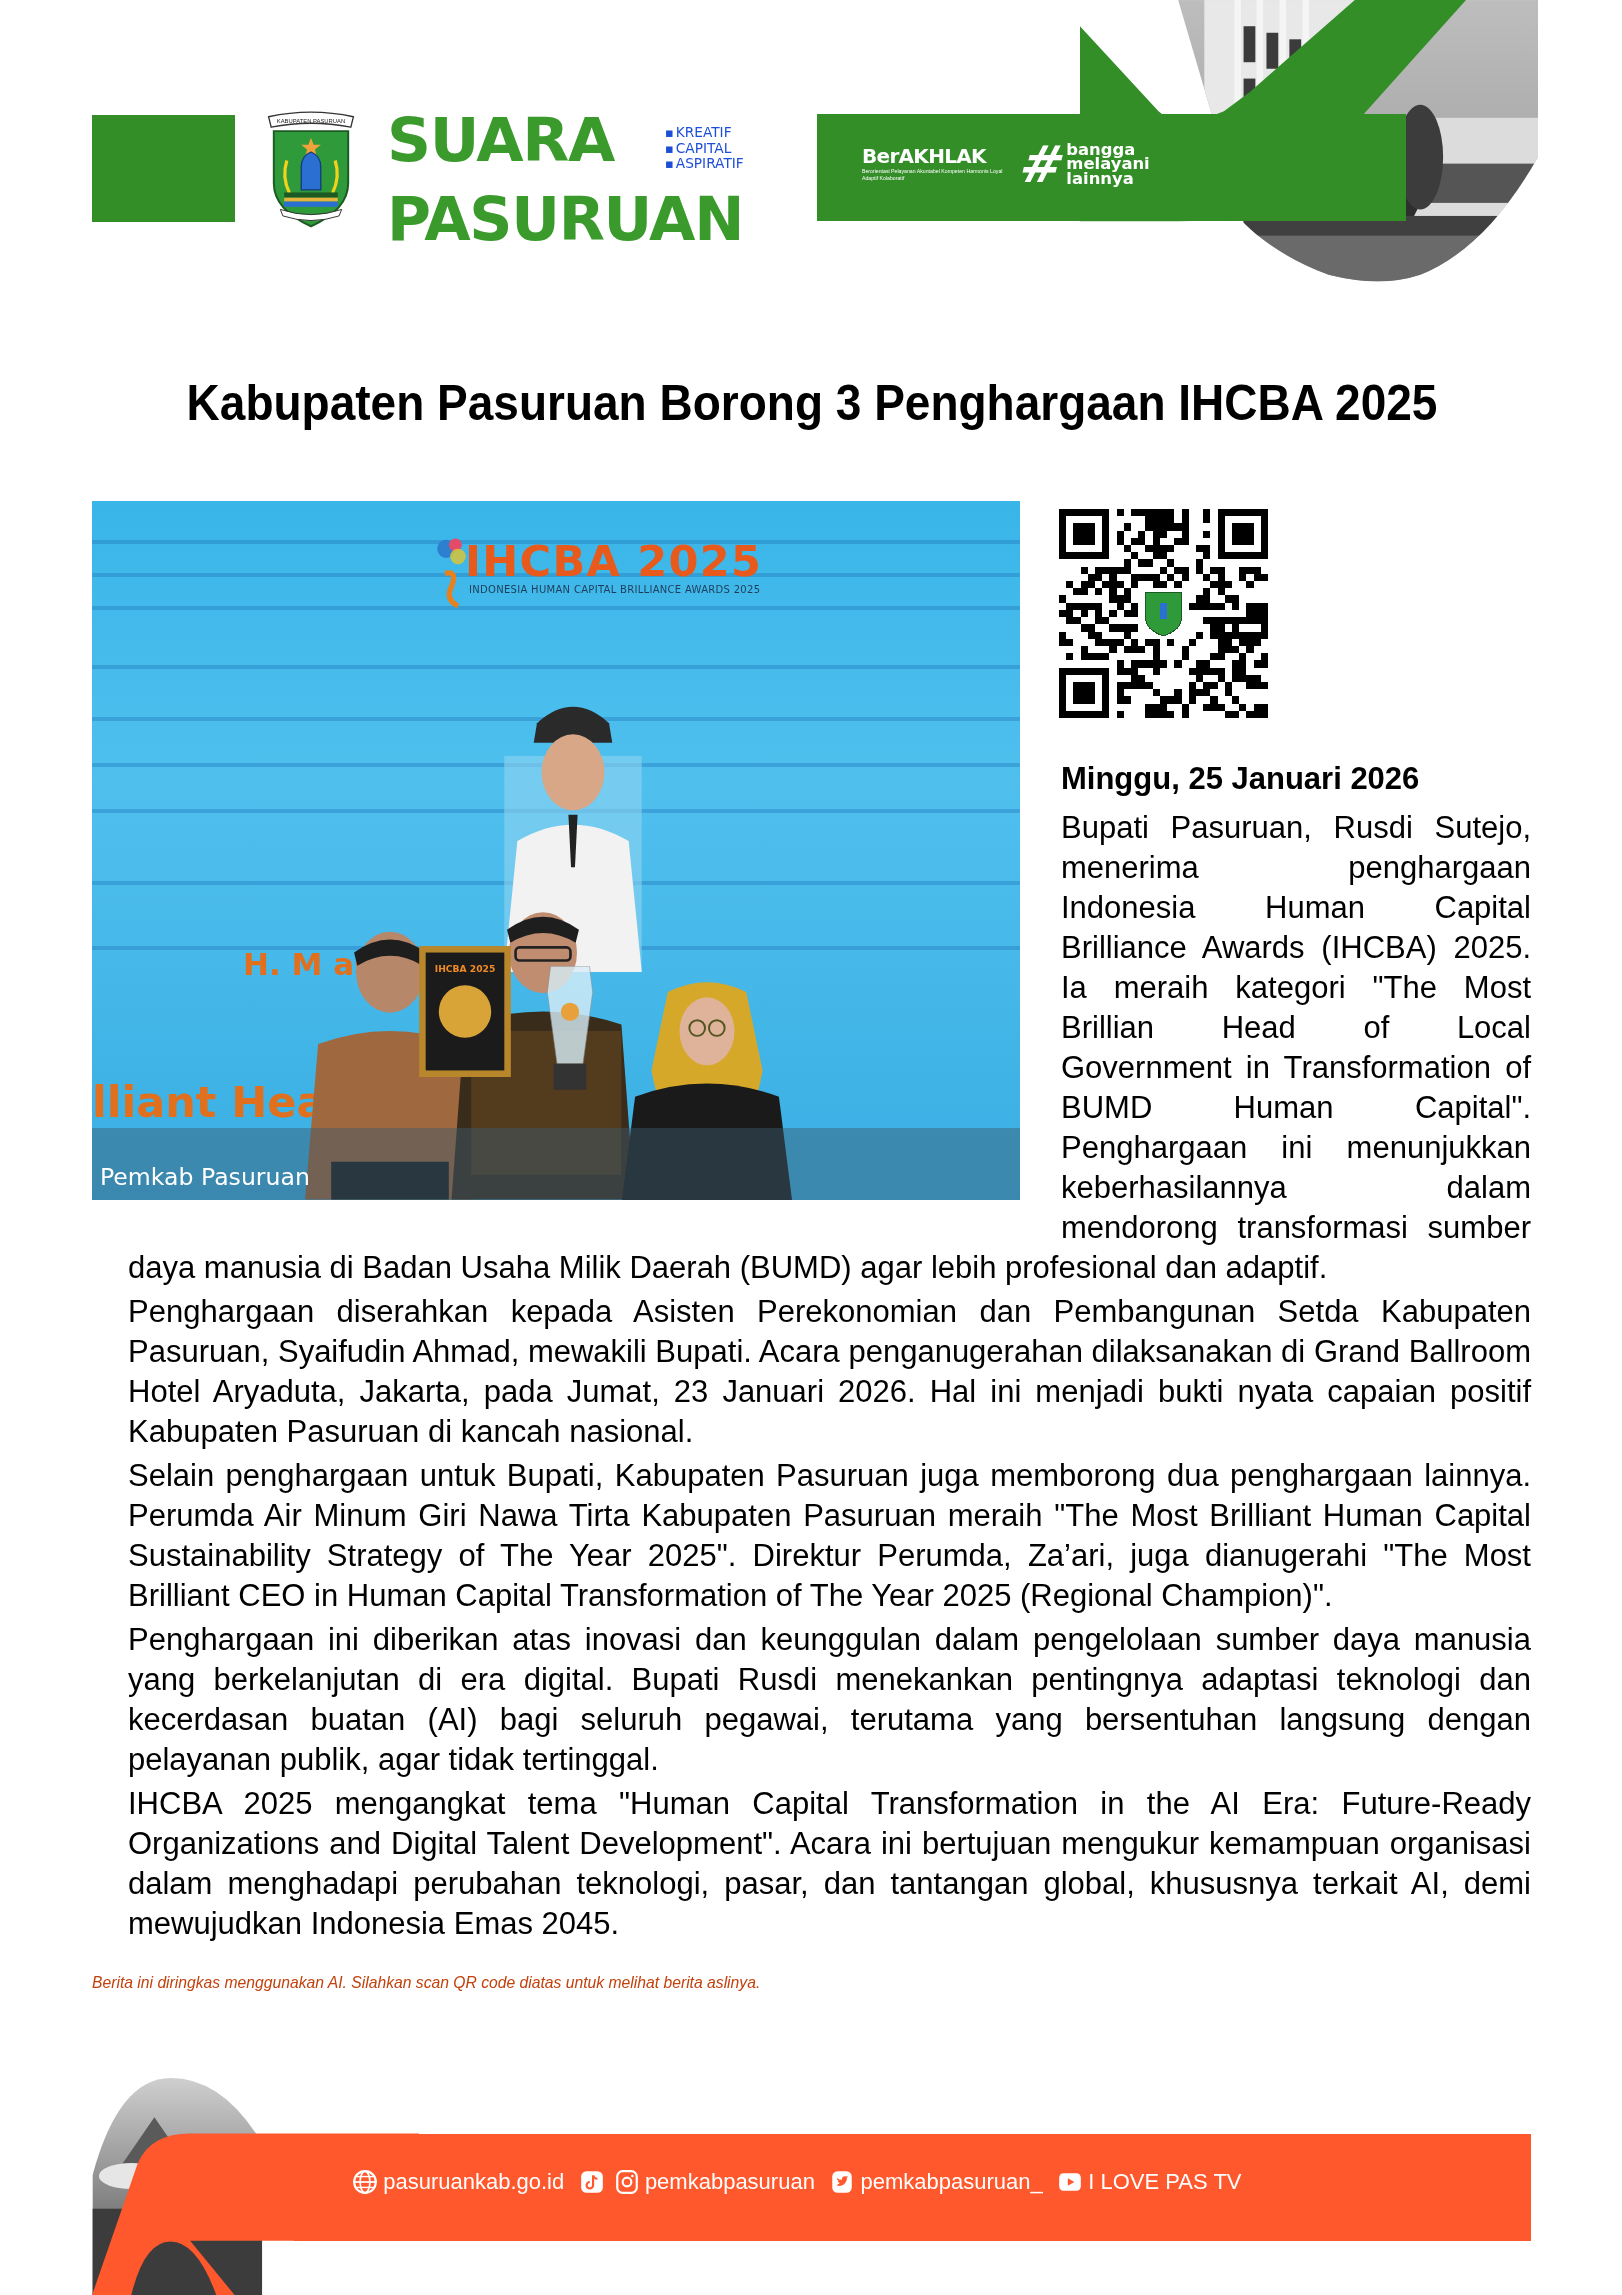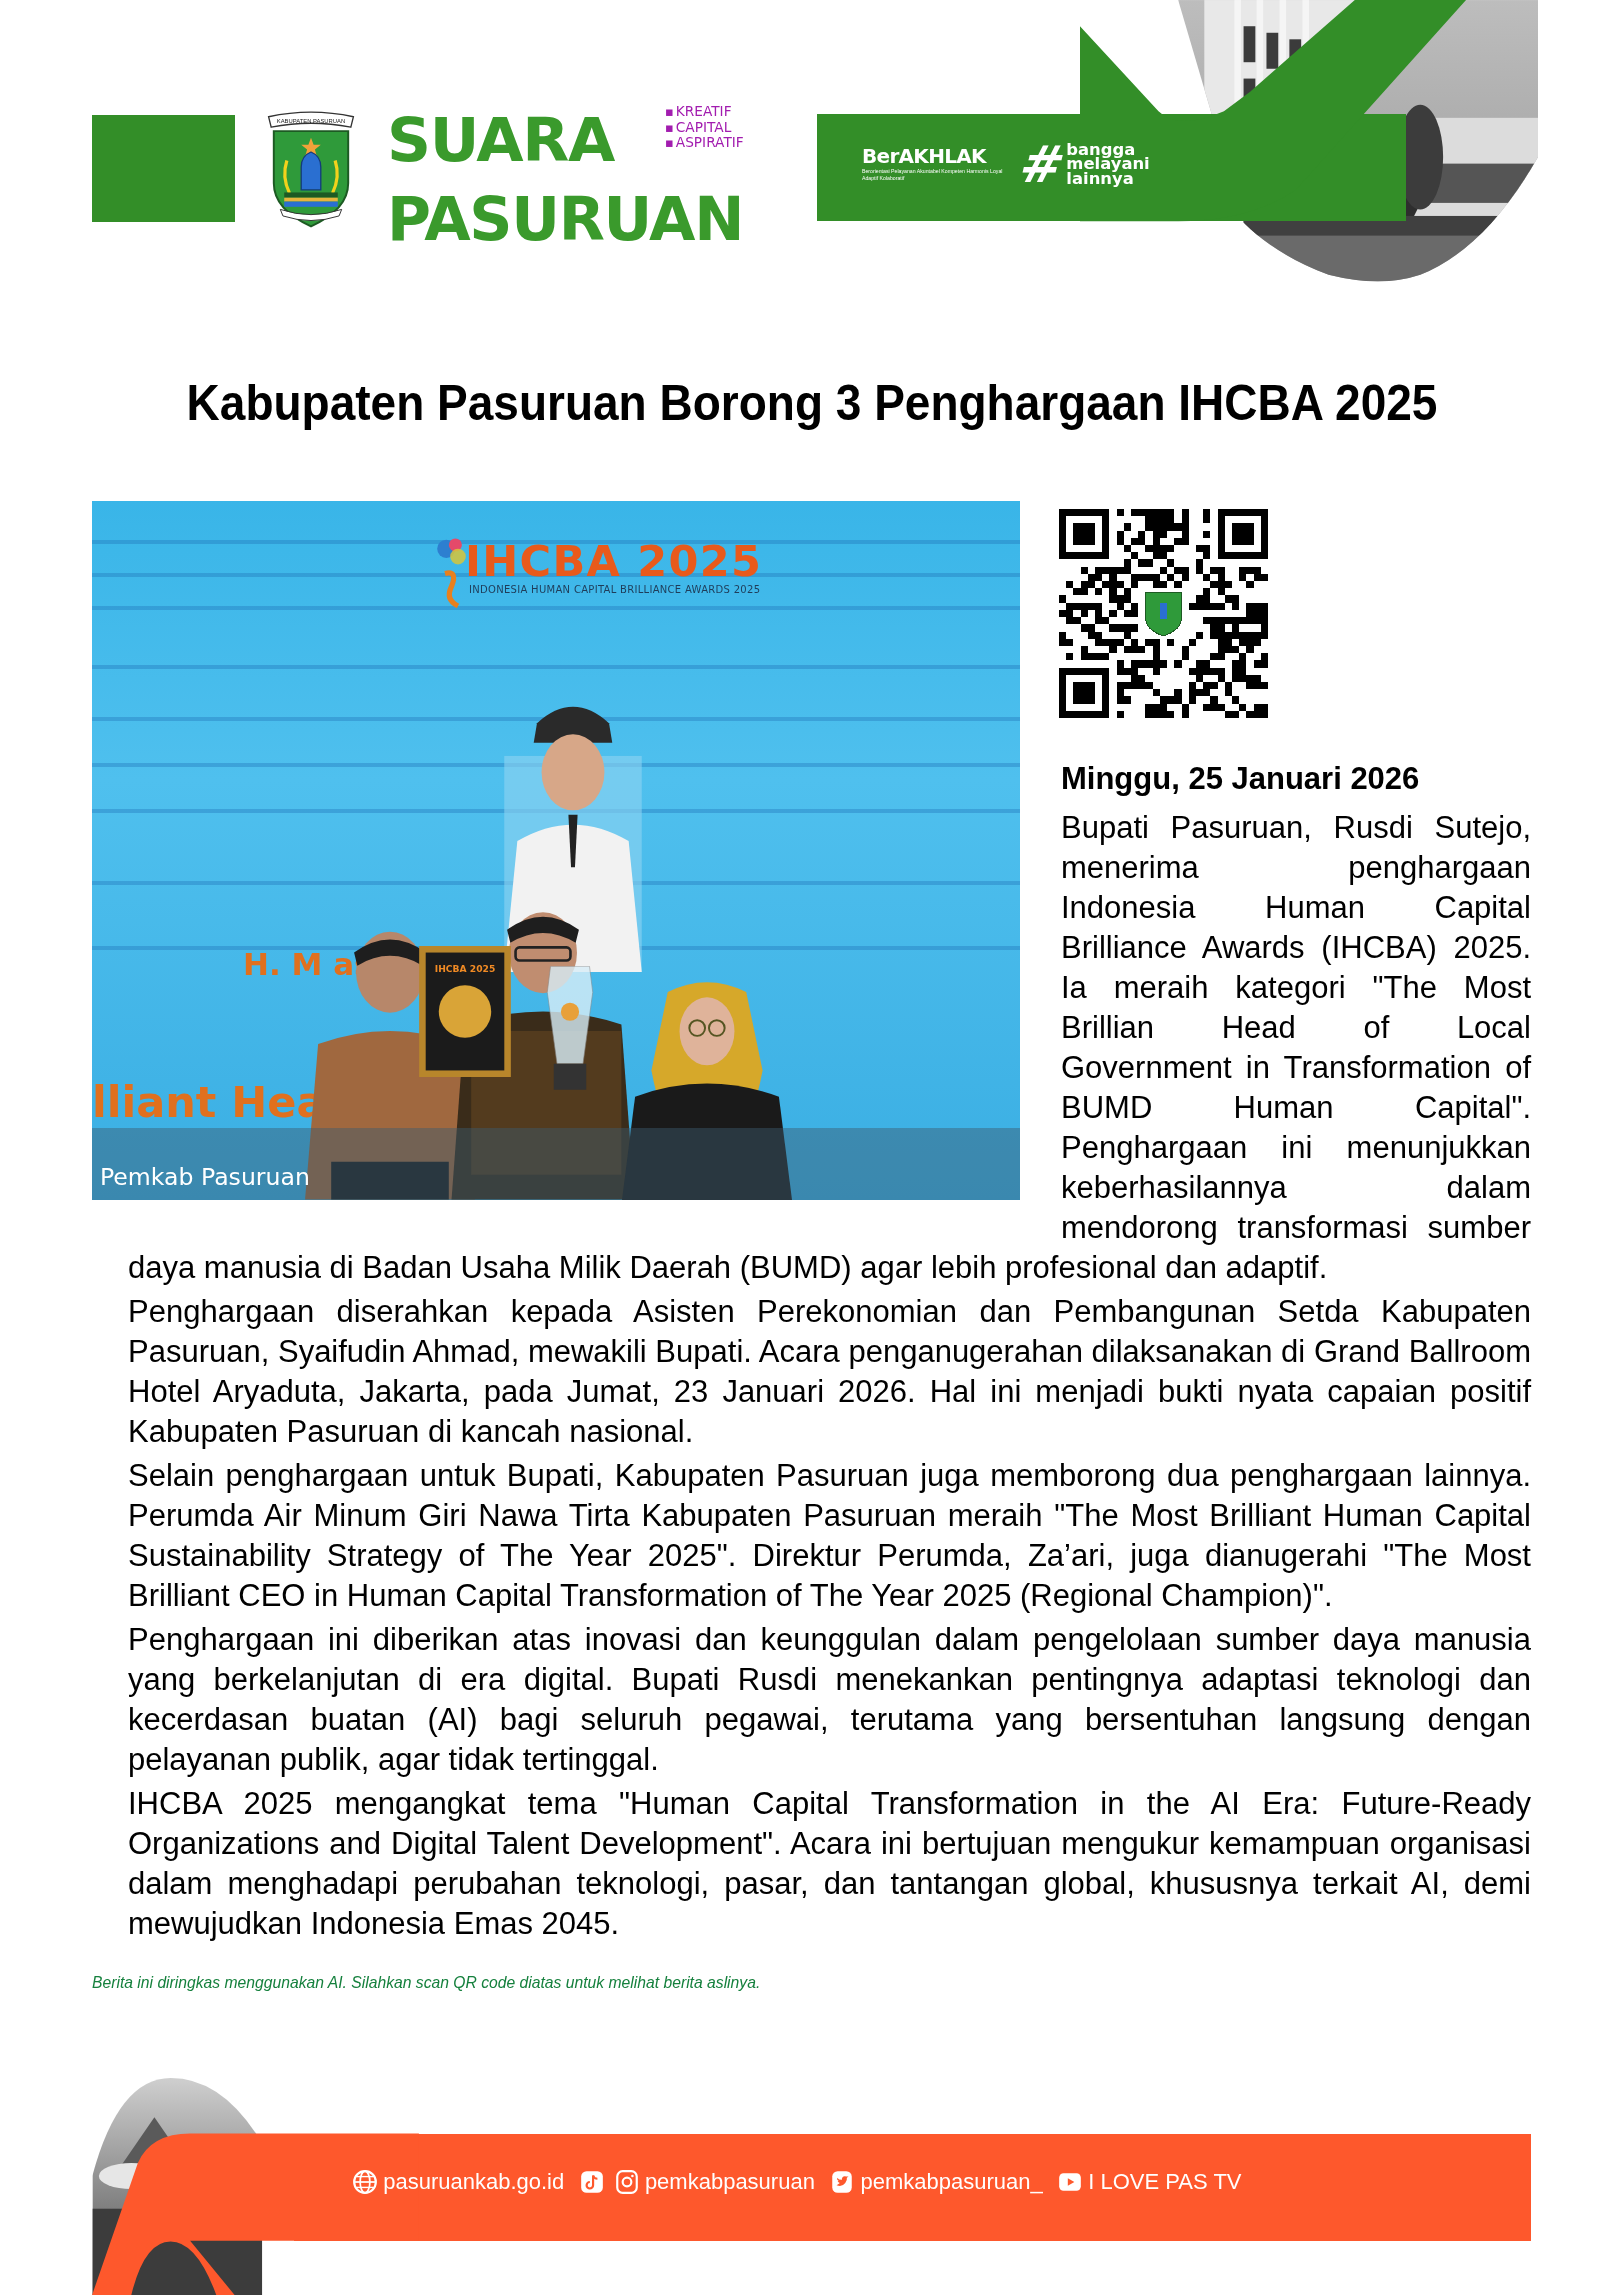--- a/index.html
+++ b/index.html
@@ -5,21 +5,21 @@
   html, body { margin: 0; padding: 0; background: #ffffff; }
   body { width: 1623px; height: 2295px; position: relative; overflow: hidden; font-family: "Liberation Sans", sans-serif; color: #000; }
 
   
   .hdr-block-left { position: absolute; left: 92px; top: 115px; width: 143px; height: 107px; background: #338e28; }
   .crest { position: absolute; left: 262px; top: 105px; width: 98px; height: 124px; }
   .brand { position: absolute; left: 387px; top: 110px; }
   .brand-line { font-family: "DejaVu Sans", sans-serif; font-weight: bold; color: #3a9a2c; letter-spacing: -1.3px; line-height: 1; }
   .brand-suara { font-size: 60px; transform: scaleX(1.02); transform-origin: left; }
   .brand-pasuruan { font-size: 60px; margin-top: 19px; }
-  .tagline { position: absolute; left: 665px; top: 104px; font-family: "DejaVu Sans", sans-serif; font-size: 13.7px; line-height: 15.7px; color: #a21caf; }
+  .tagline { position: absolute; left: 665px; top: 125px; font-family: "DejaVu Sans", sans-serif; font-size: 13.7px; line-height: 15.7px; color: #1d4ed8; }
   .tagline div::before { content: "▪"; margin-right: 2px; font-size: 13px; }
 
   .hdr-green-band { position: absolute; left: 817px; top: 114px; width: 589px; height: 107px; background: #338e28; }
   .hdr-photo { position: absolute; left: 1080px; top: 0; width: 458px; height: 288px; overflow: hidden; }
   .berakhlak { position: absolute; left: 862px; top: 144px; color: #fff; }
   .berakhlak-title { font-family: "DejaVu Sans", sans-serif; font-weight: bold; font-size: 20px; letter-spacing: -0.7px; }
   .berakhlak-sub { font-family: "Liberation Sans", sans-serif; font-size: 5.2px; line-height: 6.5px; width: 144px; }
   .hashtag { position: absolute; left: 1021px; top: 139px; display: flex; align-items: center; color: #fff; }
   .hash { font-family: "DejaVu Sans", sans-serif; font-weight: bold; font-size: 51px; line-height: 1; transform: skewX(-14deg); margin-right: 2.6px; }
   .hash-words { font-family: "DejaVu Sans", sans-serif; font-weight: bold; font-size: 16.4px; line-height: 14.4px; }
@@ -40,21 +40,21 @@
   .person { position: absolute; }
 
   
   .qr { position: absolute; left: 1059px; top: 509px; width: 209px; height: 209px; }
 
   
   .article { position: absolute; left: 92px; top: 759px; width: 1439px; font-family: "Liberation Sans", sans-serif; font-size: 31px; line-height: 40px; text-align: justify; }
   .article .float-spacer { float: left; width: 969px; height: 487px; }
   .dateline { font-weight: bold; font-size: 31px; line-height: 40px; text-align: left; margin-bottom: 9.2px; }
   .article p { margin: 0 0 3.9px 0; transform-origin: left; padding-left: 36px; }
-  .disclaimer { position: absolute; left: 92px; top: 1974px; font-family: "Liberation Sans", sans-serif; font-style: italic; font-size: 15.7px; color: #15803d; }
+  .disclaimer { position: absolute; left: 92px; top: 1974px; font-family: "Liberation Sans", sans-serif; font-style: italic; font-size: 15.7px; color: #c2410c; }
 
   
   .ftr-photo { position: absolute; left: 92px; top: 2078px; width: 249px; height: 217px; overflow: hidden; }
   .ftr-band { position: absolute; left: 294px; top: 2134px; width: 1237px; height: 107px; background: #fe582c; }
   .ftr-ribbon { position: absolute; left: 92px; top: 2078px; width: 327px; height: 217px; }
   .ftr-links { position: absolute; left: 352px; top: 2169px; display: flex; align-items: center; gap: 0; color: #fff; font-family: "Liberation Sans", sans-serif; font-weight: normal; font-size: 22px; }
   .ftr-item { display: flex; align-items: center; margin-right: 14.4px; }
   .ftr-icon { display: inline-flex; width: 26px; height: 26px; margin-right: 5.2px; }
   .ftr-icon svg { width: 26px; height: 26px; }
 </style>

